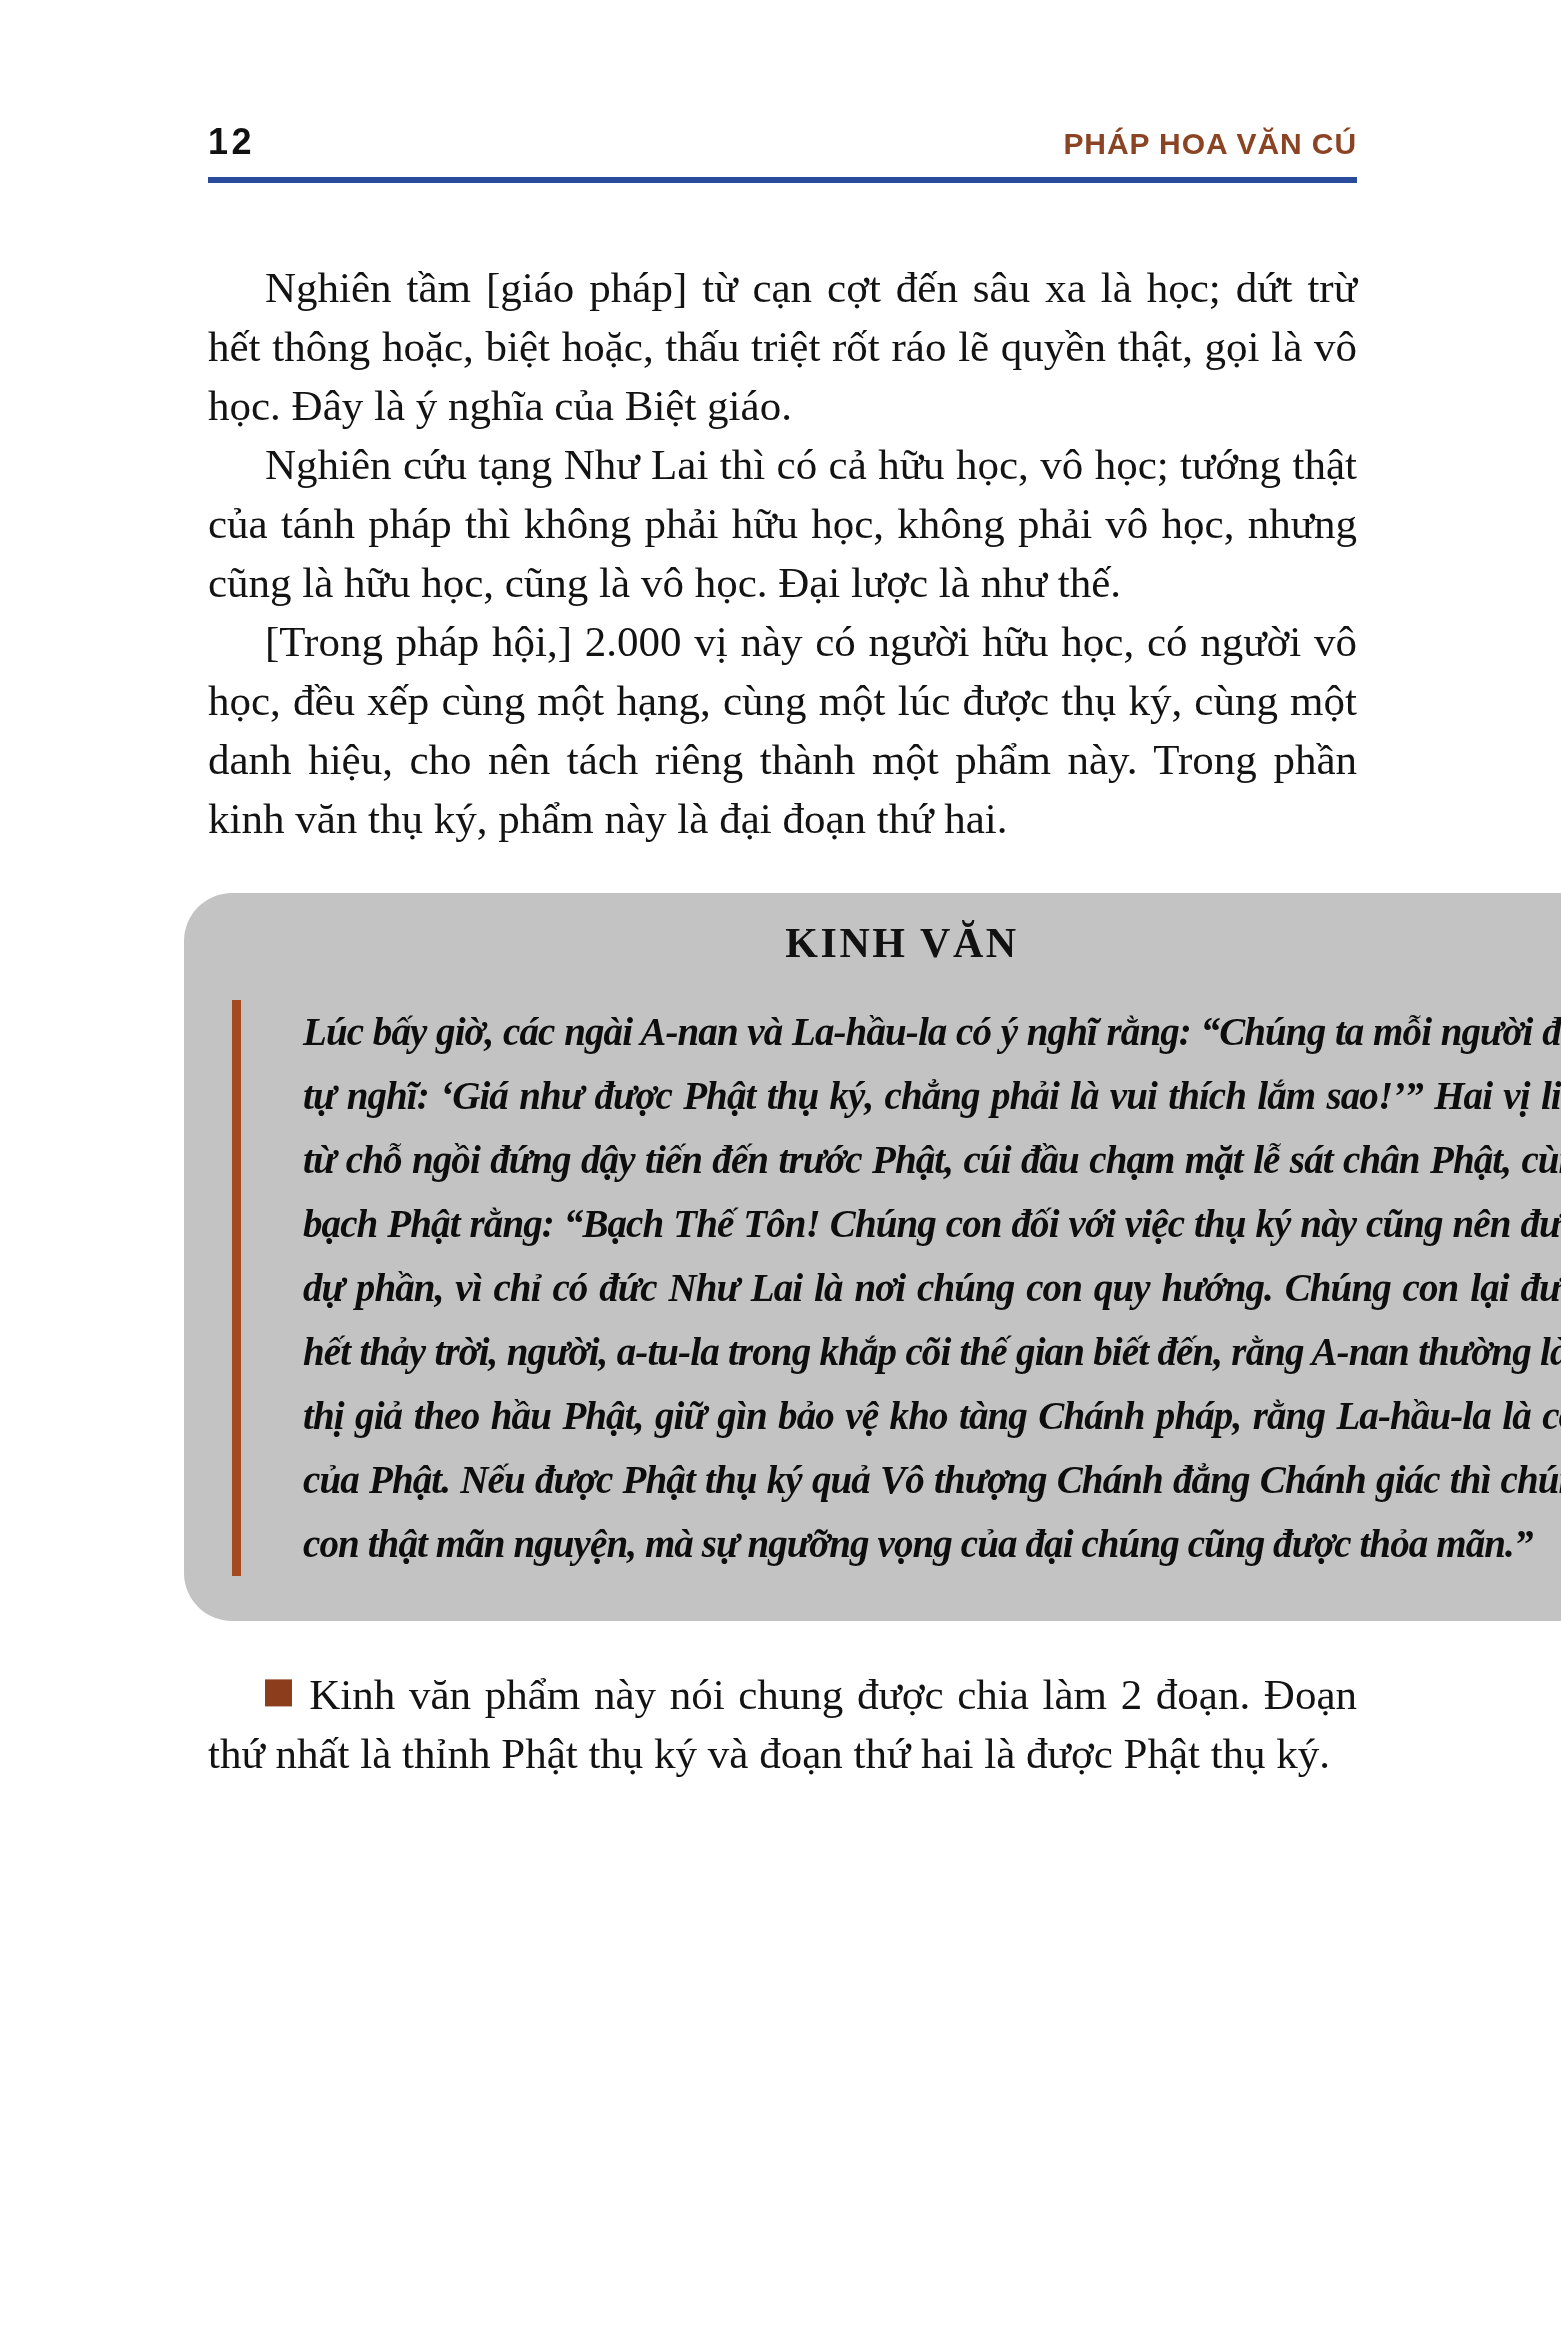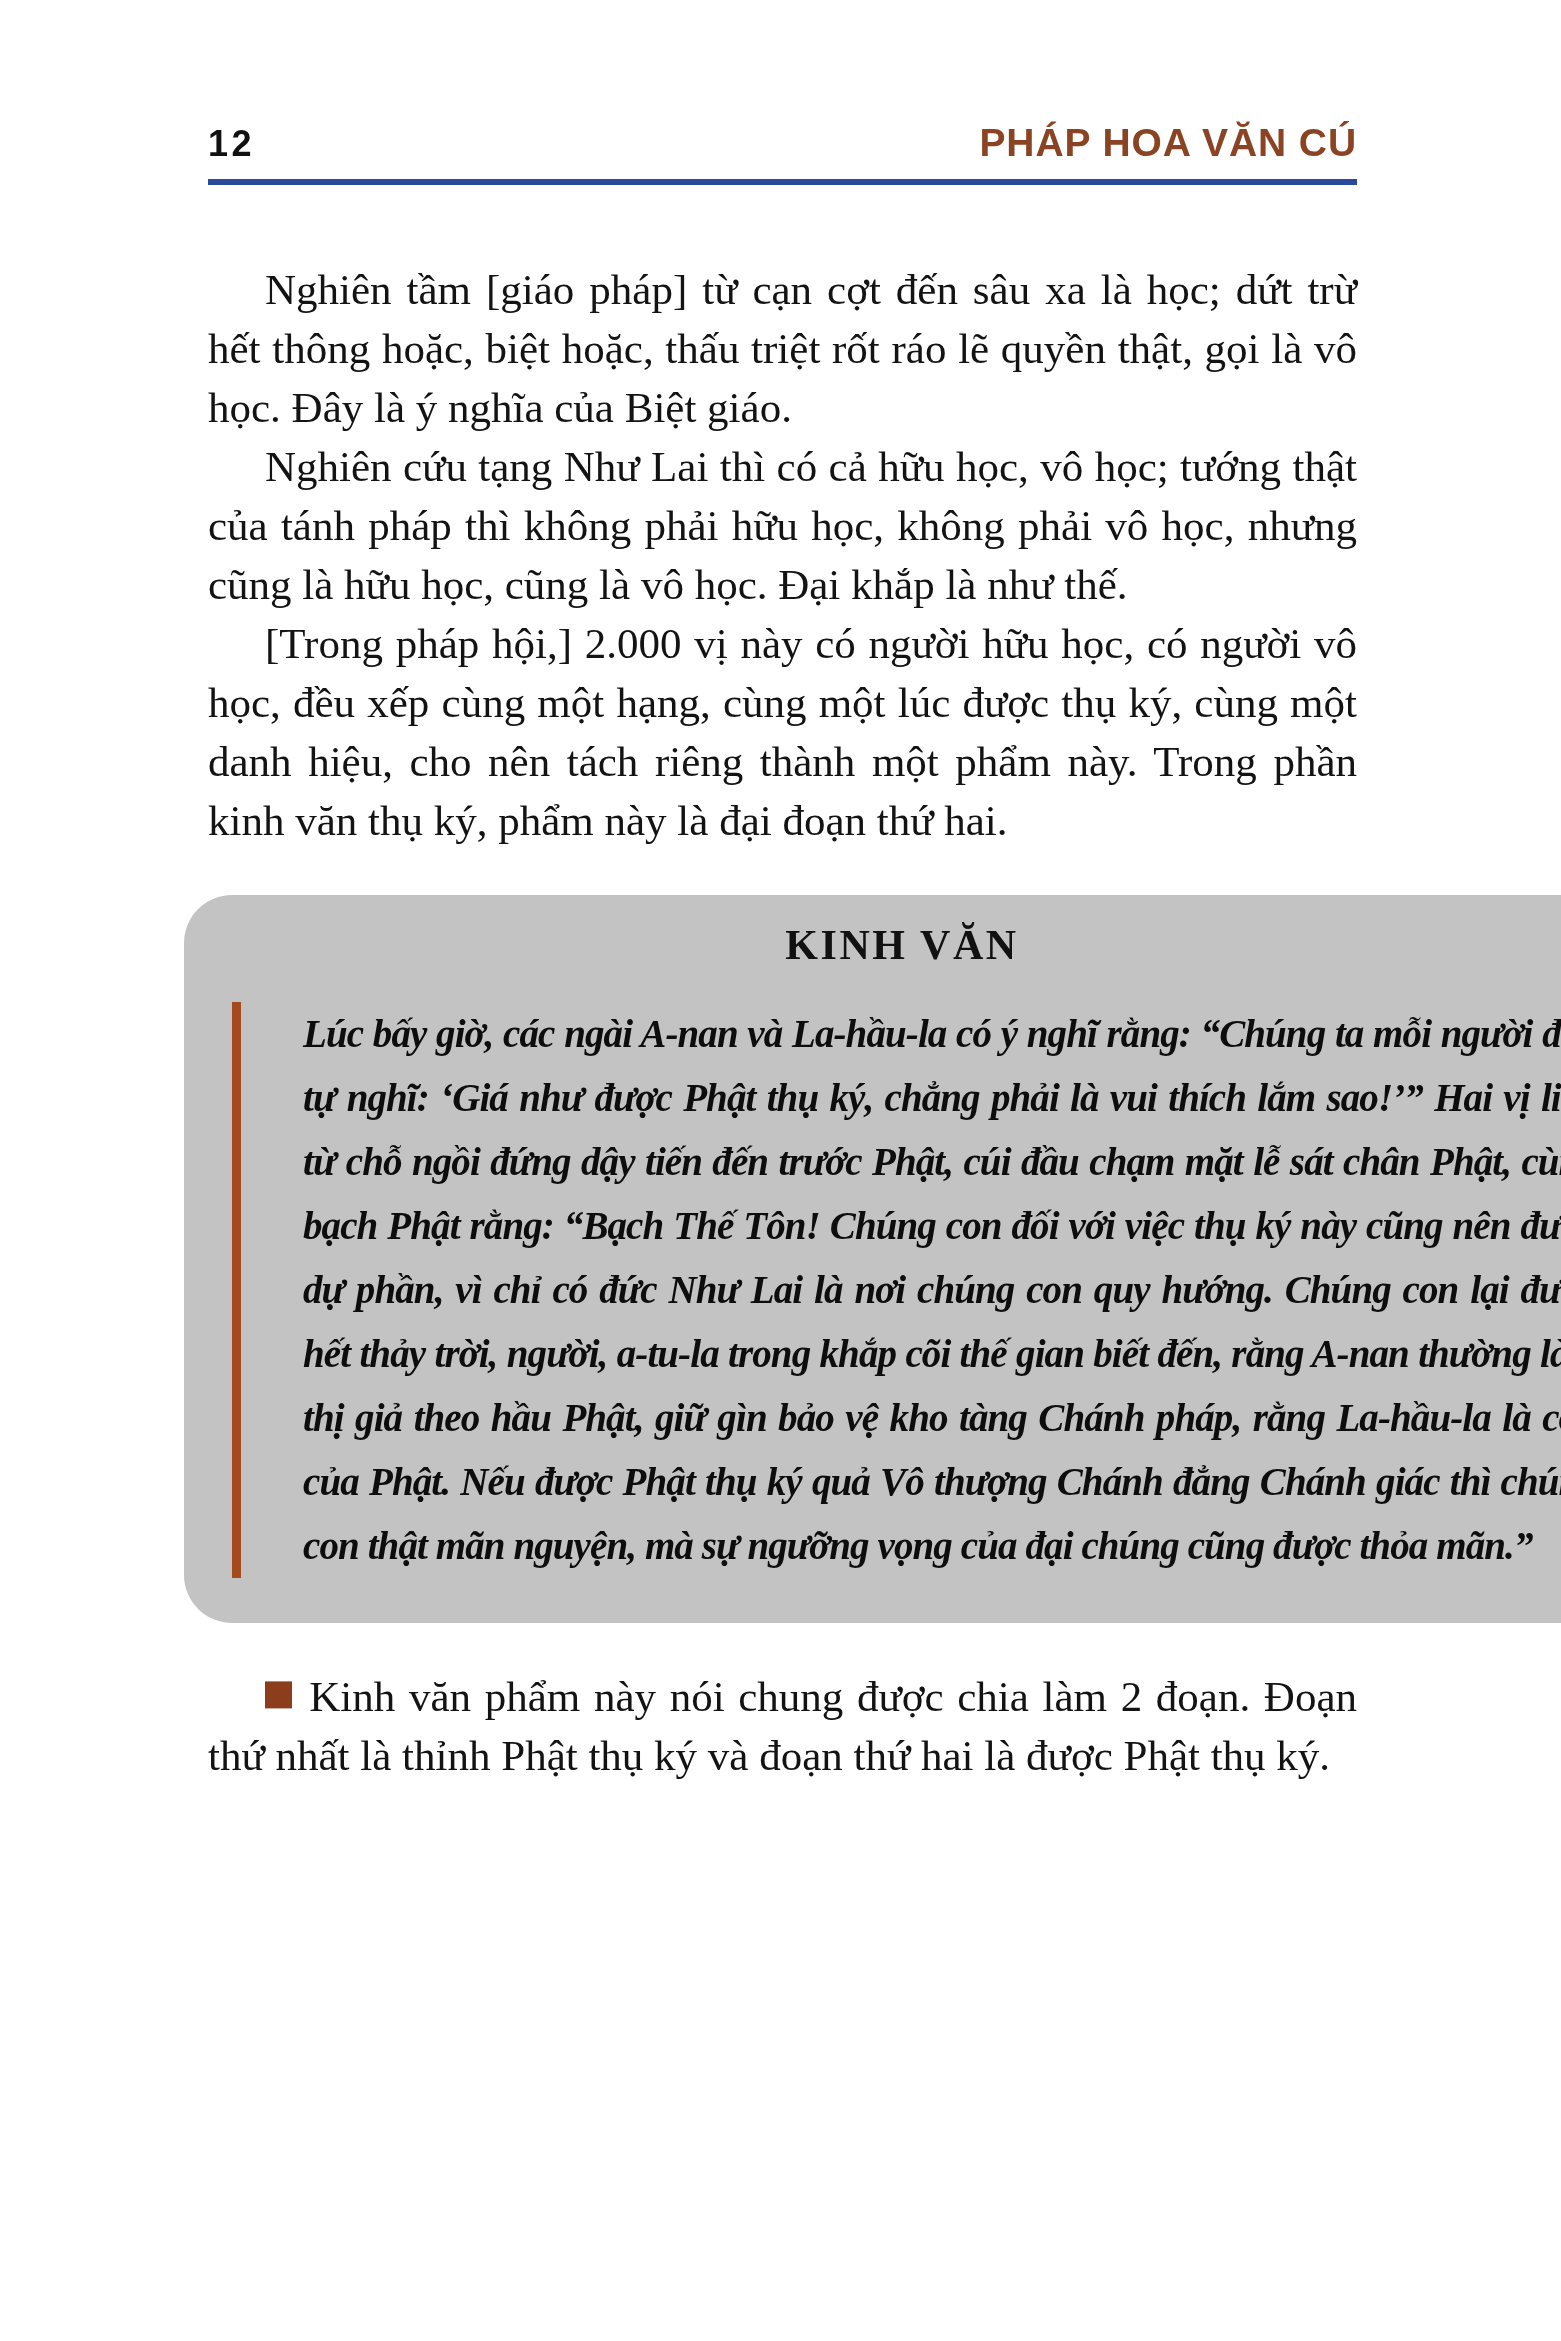--- a/index.html
+++ b/index.html
@@ -26,21 +26,21 @@
     font-family: "Liberation Sans", sans-serif;
     font-weight: bold;
     gap: 40px;
   }
   .page-number {
     font-size: 36px;
     letter-spacing: 3.5px;
     color: #111111;
   }
   .running-title {
-    font-size: 39px;
+    font-size: 30px;
     letter-spacing: 0.9px;
     color: #8B4423;
   }
   .header-rule {
     margin-top: 14px;
     height: 6px;
     background: #2A4A9B;
   }
   
   .body-text p {
@@ -115,21 +115,21 @@
 <div class="page-inner">
 
   <div class="running-header">
     <span class="page-number">12</span>
     <span class="running-title">PHÁP HOA VĂN CÚ</span>
   </div>
   <div class="header-rule"></div>
 
   <div class="body-text">
     <p class="first">Nghiên tầm [giáo pháp] từ cạn cợt đến sâu xa là học; dứt trừ hết thông hoặc, biệt hoặc, thấu triệt rốt ráo lẽ quyền thật, gọi là vô học. Đây là ý nghĩa của Biệt giáo.</p>
-    <p>Nghiên cứu tạng Như Lai thì có cả hữu học, vô học; tướng thật của tánh pháp thì không phải hữu học, không phải vô học, nhưng cũng là hữu học, cũng là vô học. Đại khắp là như thế.</p>
+    <p>Nghiên cứu tạng Như Lai thì có cả hữu học, vô học; tướng thật của tánh pháp thì không phải hữu học, không phải vô học, nhưng cũng là hữu học, cũng là vô học. Đại lược là như thế.</p>
     <p>[Trong pháp hội,] 2.000 vị này có người hữu học, có người vô học, đều xếp cùng một hạng, cùng một lúc được thụ ký, cùng một danh hiệu, cho nên tách riêng thành một phẩm này. Trong phần kinh văn thụ ký, phẩm này là đại đoạn thứ hai.</p>
   </div>
 
   <div class="kinhvan-box">
     <h2 class="kinhvan-title">KINH VĂN</h2>
     <div class="kinhvan-quote-wrap">
       <p class="kinhvan-quote">Lúc bấy giờ, các ngài A-nan và La-hầu-la có ý nghĩ rằng: “Chúng ta mỗi người đều tự nghĩ: ‘Giá như được Phật thụ ký, chẳng phải là vui thích lắm sao!’” Hai vị liền từ chỗ ngồi đứng dậy tiến đến trước Phật, cúi đầu chạm mặt lễ sát chân Phật, cùng bạch Phật rằng: “Bạch Thế Tôn! Chúng con đối với việc thụ ký này cũng nên được dự phần, vì chỉ có đức Như Lai là nơi chúng con quy hướng. Chúng con lại được hết thảy trời, người, a-tu-la trong khắp cõi thế gian biết đến, rằng A-nan thường làm thị giả theo hầu Phật, giữ gìn bảo vệ kho tàng Chánh pháp, rằng La-hầu-la là con của Phật. Nếu được Phật thụ ký quả Vô thượng Chánh đẳng Chánh giác thì chúng con thật mãn nguyện, mà sự ngưỡng vọng của đại chúng cũng được thỏa mãn.”</p>
     </div>
   </div>
 

